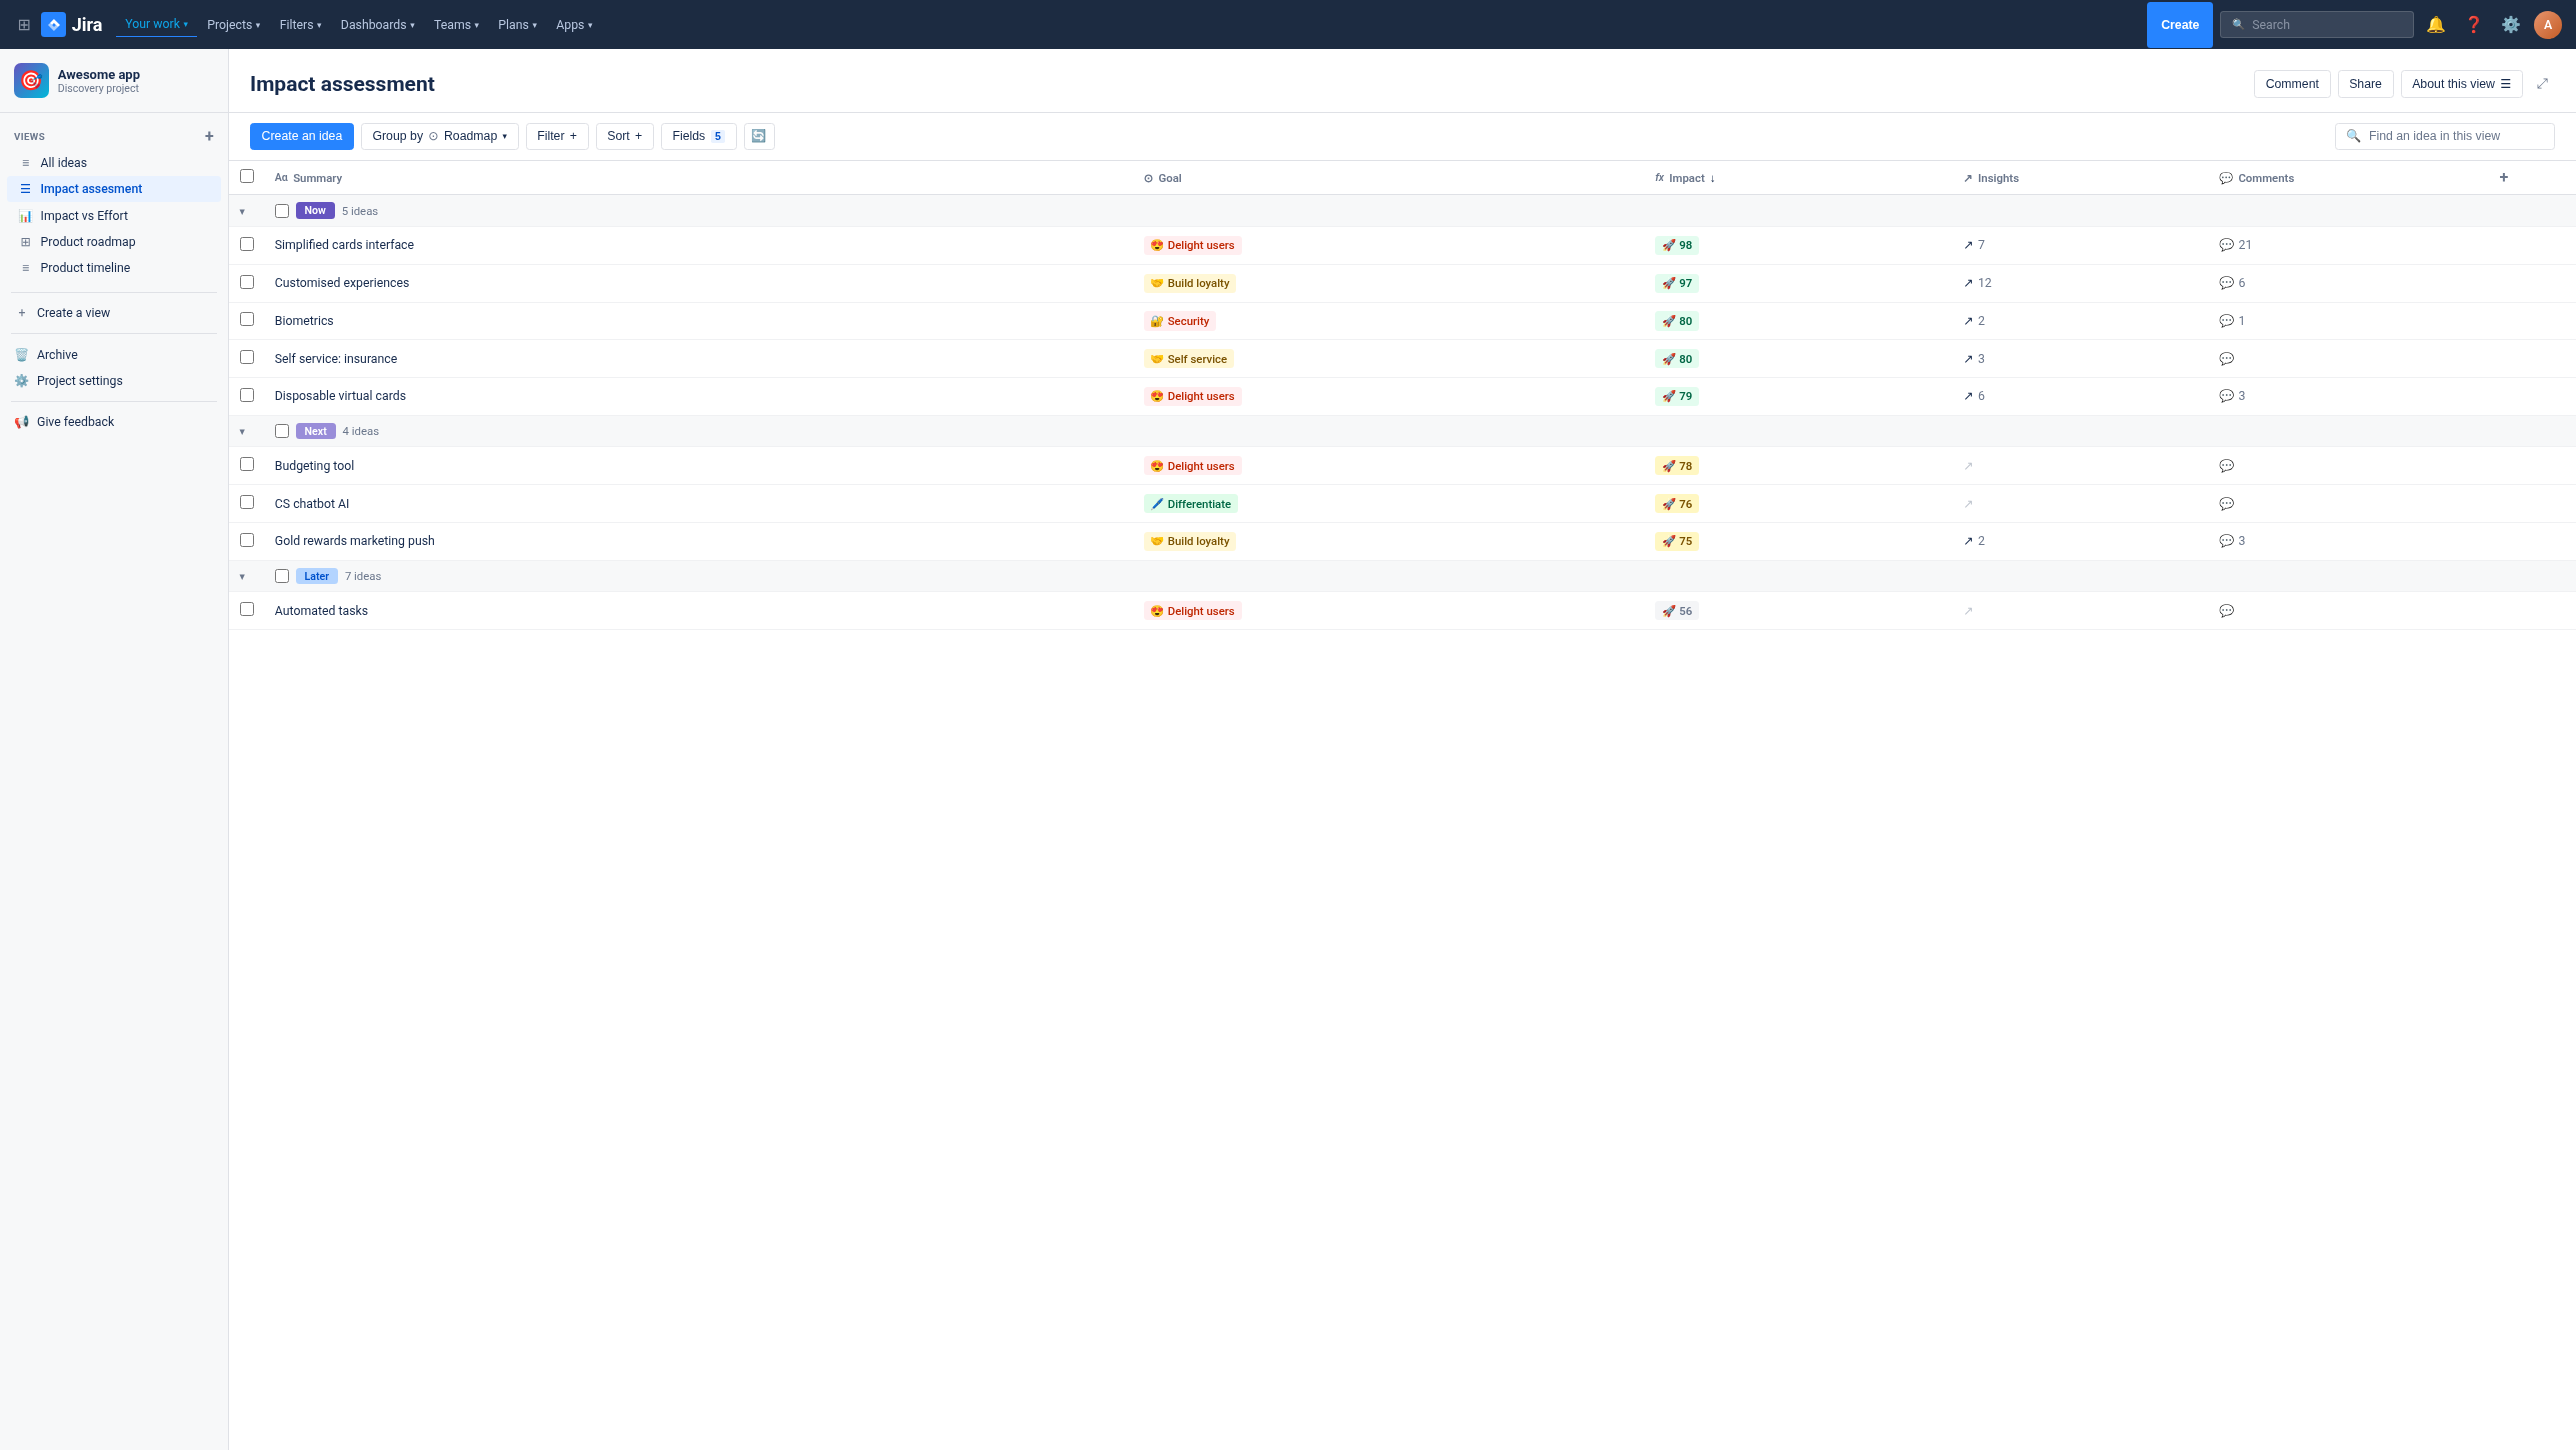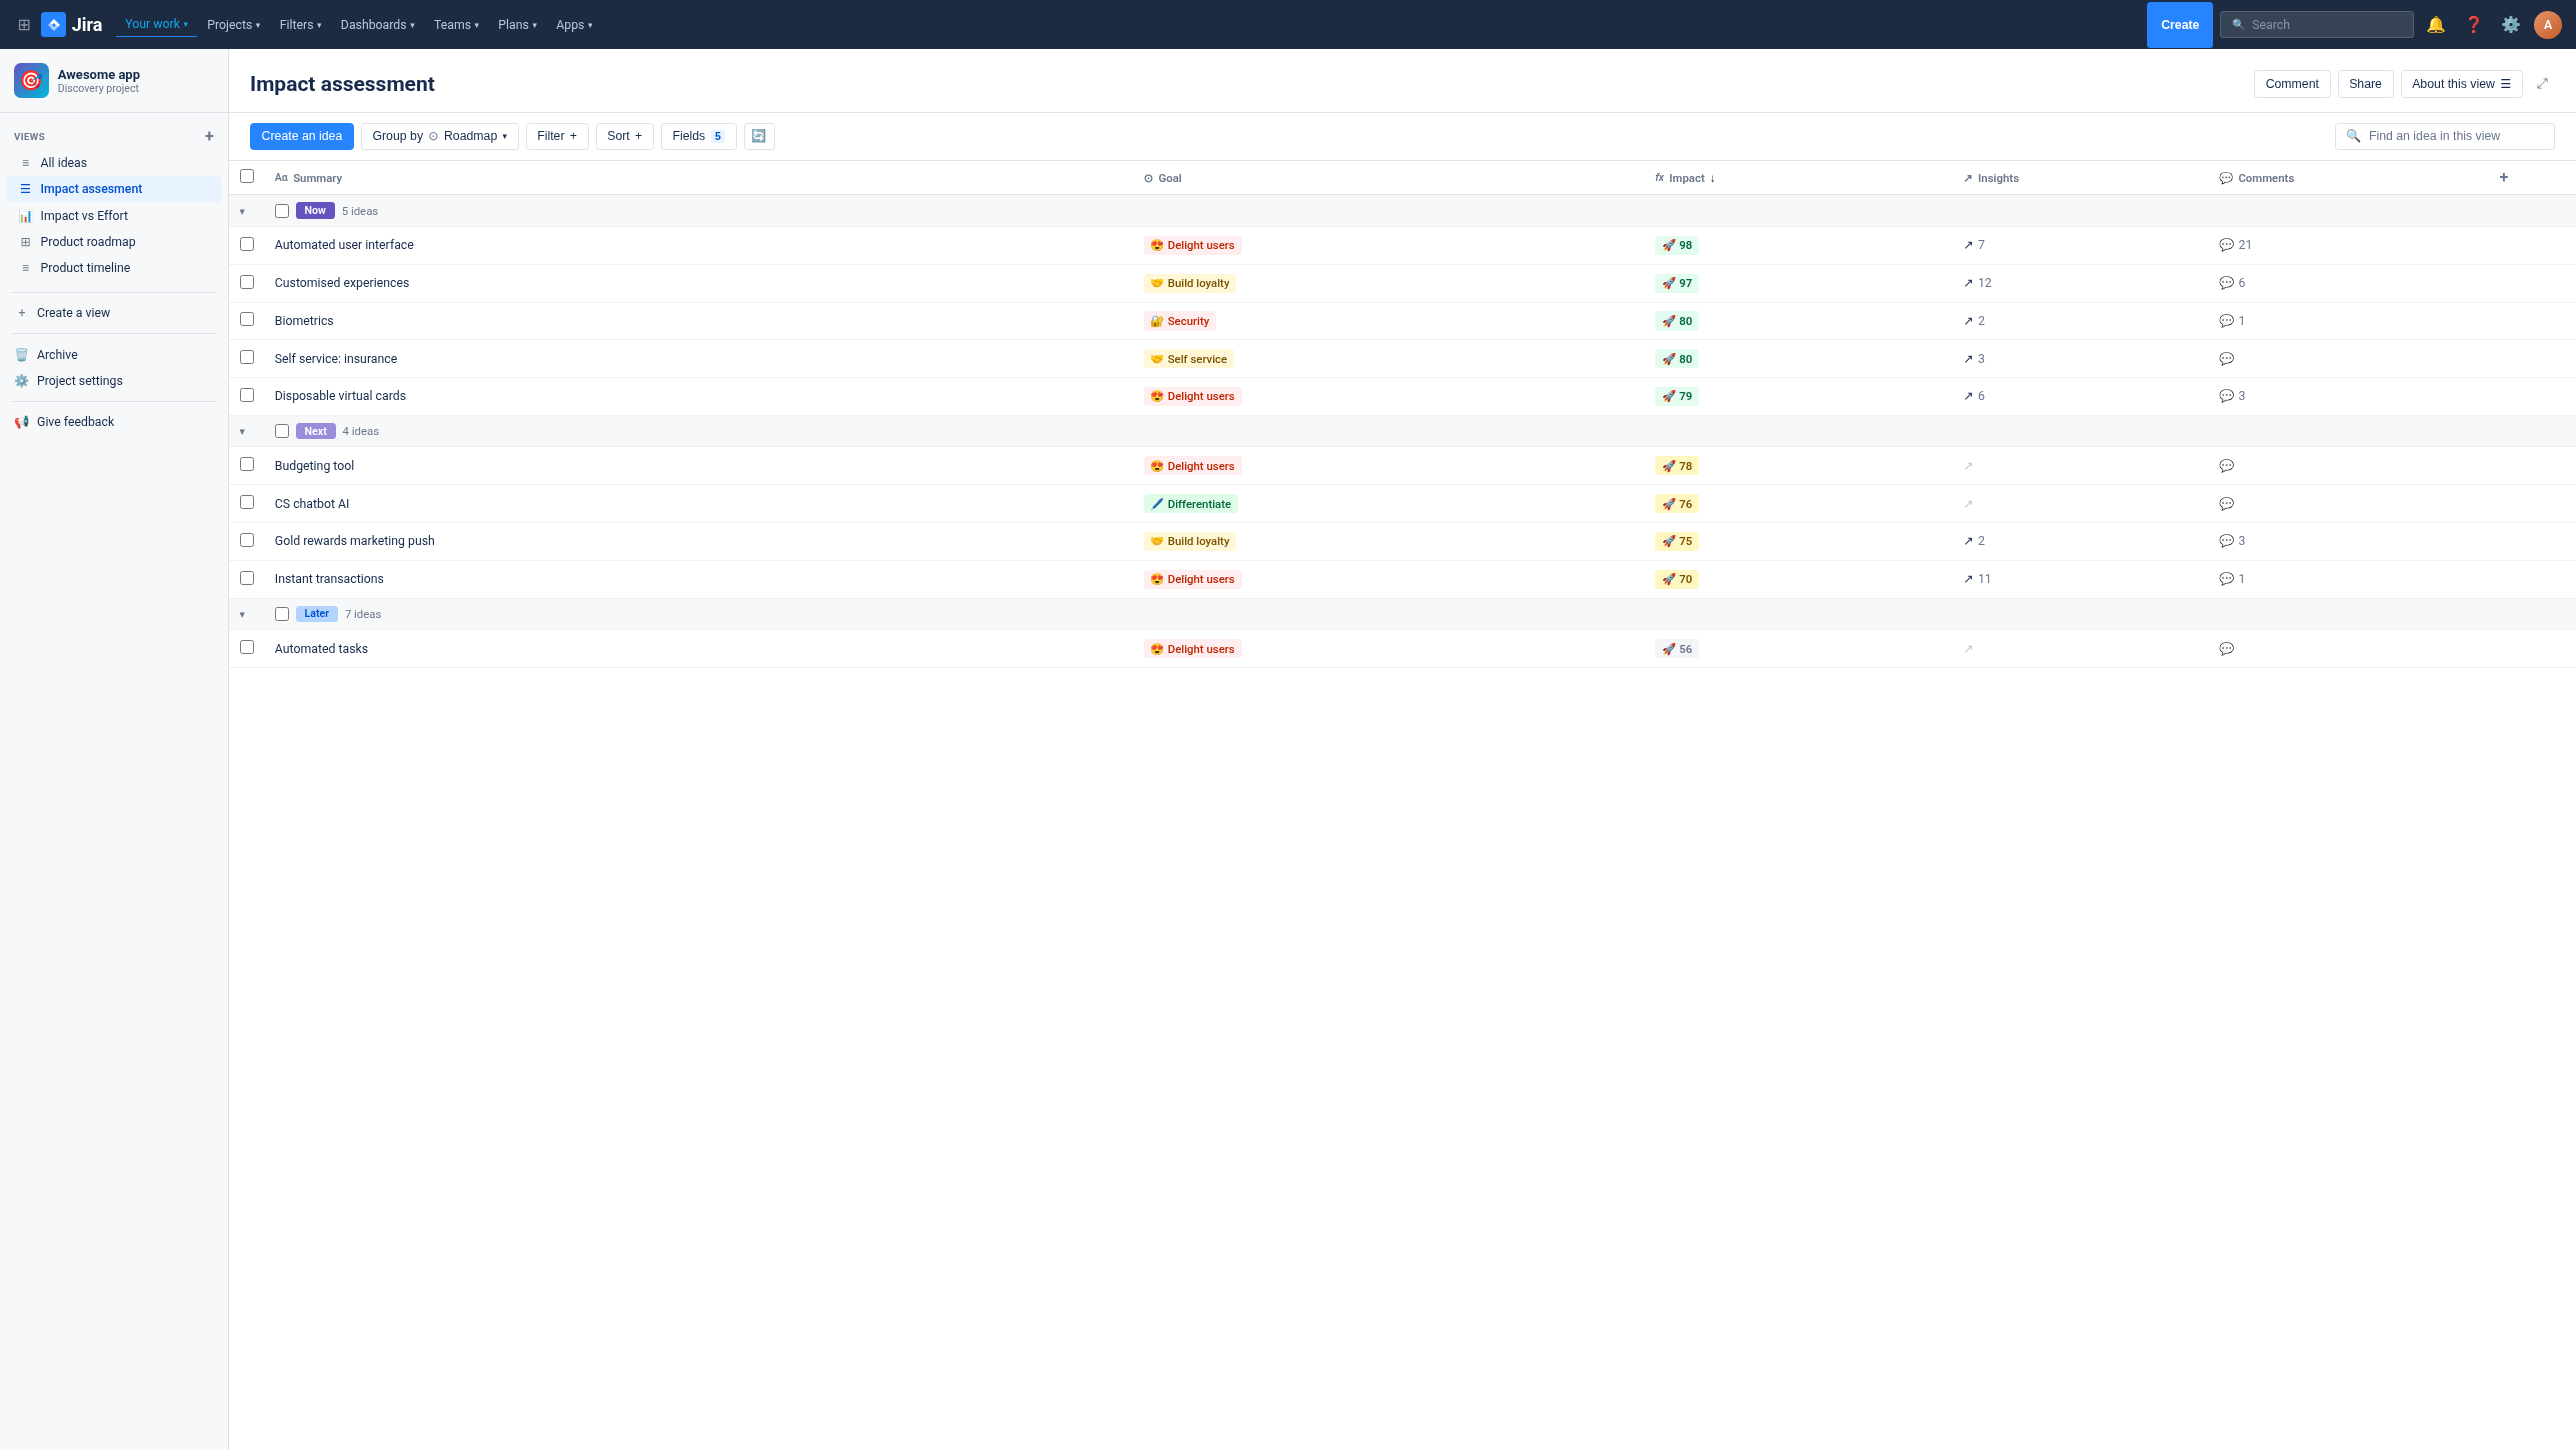--- a/index.html
+++ b/index.html
@@ -353,21 +353,21 @@
         <input type="checkbox" class="checkbox" style="">
         <span class="group-badge badge-now">Now</span>
         <span class="ideas-count">5 ideas</span>
       </div>
     </td>
   </tr>
             <tr>
       <td>
         <input type="checkbox" class="checkbox" style="">
       </td>
-      <td style="cursor:pointer;color:#172b4d">Automated user interface</td>
+      <td style="cursor:pointer;color:#172b4d">Simplified cards interface</td>
       <td>
         <span class="goal-badge" style="background:#ffeef0;color:#bf2600">
           😍 Delight users
         </span>
       </td>
       <td>
         <span class="impact-score" style="background:#e3fcef;color:#006644">
           🚀 98
         </span>
       </td>
@@ -555,43 +555,20 @@
         </span>
       </td>
       <td>
                 <div class="metric"><span style="color:#172b4d">↗</span> 2</div>
               </td>
       <td>
                 <div class="metric"><span style="color:#6b778c">💬</span> 3</div>
               </td>
       <td></td>
     </tr>
-            <tr>
-      <td>
-        <input type="checkbox" class="checkbox" style="">
-      </td>
-      <td style="cursor:pointer;color:#172b4d">Instant transactions</td>
-      <td>
-        <span class="goal-badge" style="background:#ffeef0;color:#bf2600">
-          😍 Delight users
-        </span>
-      </td>
-      <td>
-        <span class="impact-score" style="background:#fff7c2;color:#7a5200">
-          🚀 70
-        </span>
-      </td>
-      <td>
-                <div class="metric"><span style="color:#172b4d">↗</span> 11</div>
-              </td>
-      <td>
-                <div class="metric"><span style="color:#6b778c">💬</span> 1</div>
-              </td>
-      <td></td>
-    </tr>
             <tr class="group-row">
     <td>
       <button class="collapse-btn">▾</button>
     </td>
     <td colspan="6">
       <div class="group-label">
         <input type="checkbox" class="checkbox" style="">
         <span class="group-badge badge-later">Later</span>
         <span class="ideas-count">7 ideas</span>
       </div>

